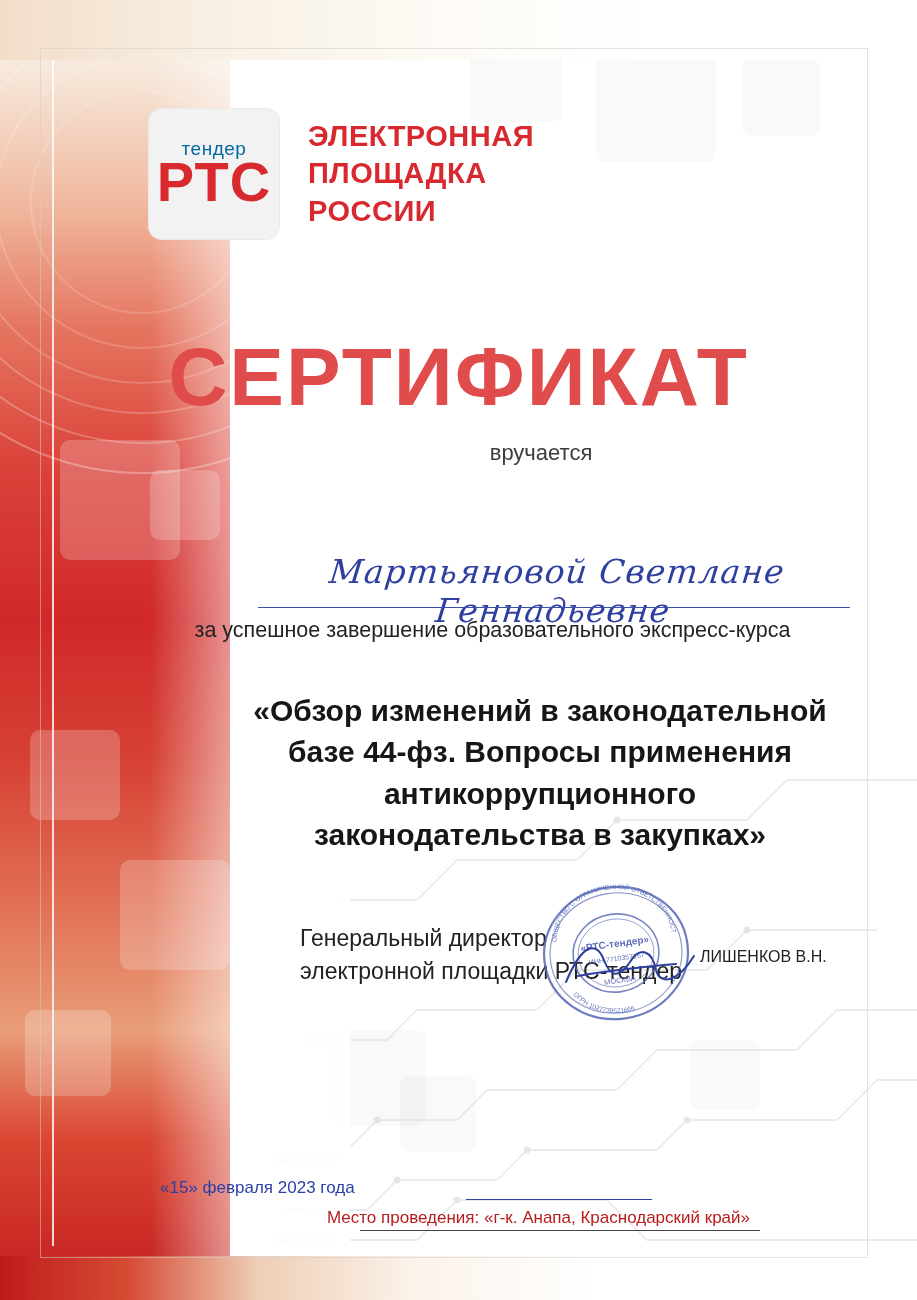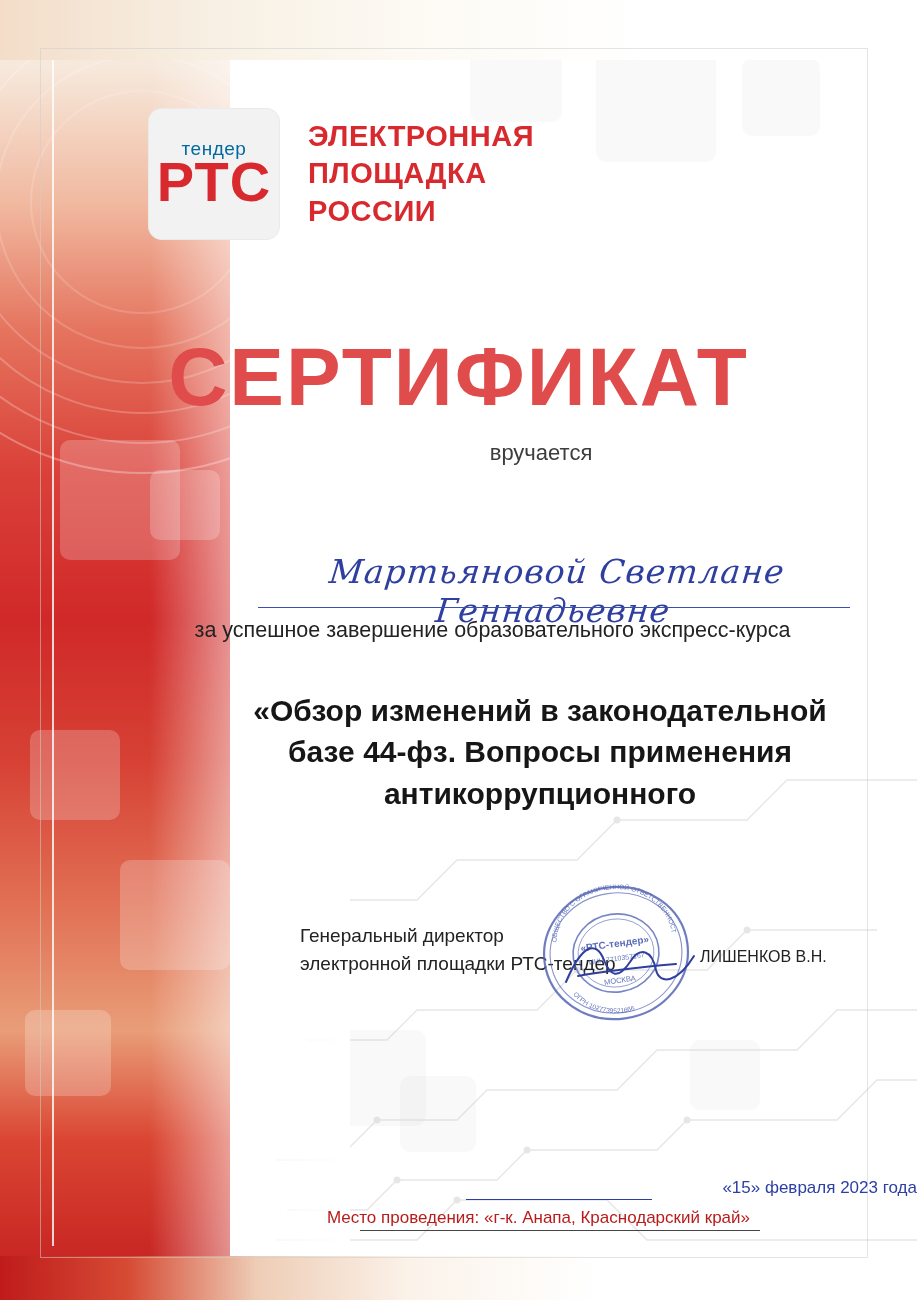--- a/index.html
+++ b/index.html
@@ -243,21 +243,21 @@
     font-weight: bold;
     line-height: 1.38;
     color: #161616;
   }
 
   
   .sign-left {
     position: absolute;
     left: 300px;
     top: 922px;
-    font-size: 19px;
+    font-size: 23px;
     line-height: 1.45;
     color: #222;
   }
   .sign-name {
     position: absolute;
     left: 700px;
     top: 948px;
     font-size: 16px;
     color: #222;
   }
@@ -279,21 +279,21 @@
     height: 70px;
     pointer-events: none;
   }
 
   
   .date-line {
     position: absolute;
     left: 0;
     top: 1178px;
     width: 917px;
-    text-align: right;
+    text-align: left;
     padding-left: 160px;
     box-sizing: border-box;
     font-size: 17px;
     color: #2b3fa5;
   }
   .date-underline {
     position: absolute;
     left: 466px;
     top: 1199px;
     width: 186px;
@@ -392,20 +392,21 @@
 
   <div class="recipient">Мартьяновой Светлане Геннадьевне</div>
   <div class="recipient-rule"></div>
 
   <div class="reason">за успешное завершение образовательного экспресс-курса</div>
 
   <div class="course-title">
     <div>«Обзор изменений в законодательной</div>
     <div>базе 44-фз. Вопросы применения</div>
     <div>антикоррупционного</div>
+    <div>законодательства в закупках»</div>
   </div>
 
   <div class="sign-left">
     <div>Генеральный директор</div>
     <div>электронной площадки РТС-тендер</div>
   </div>
   <div class="sign-name">ЛИШЕНКОВ В.Н.</div>
 
   <svg class="stamp" viewBox="0 0 168 150">
     <g transform="translate(84,75) rotate(-8)">

